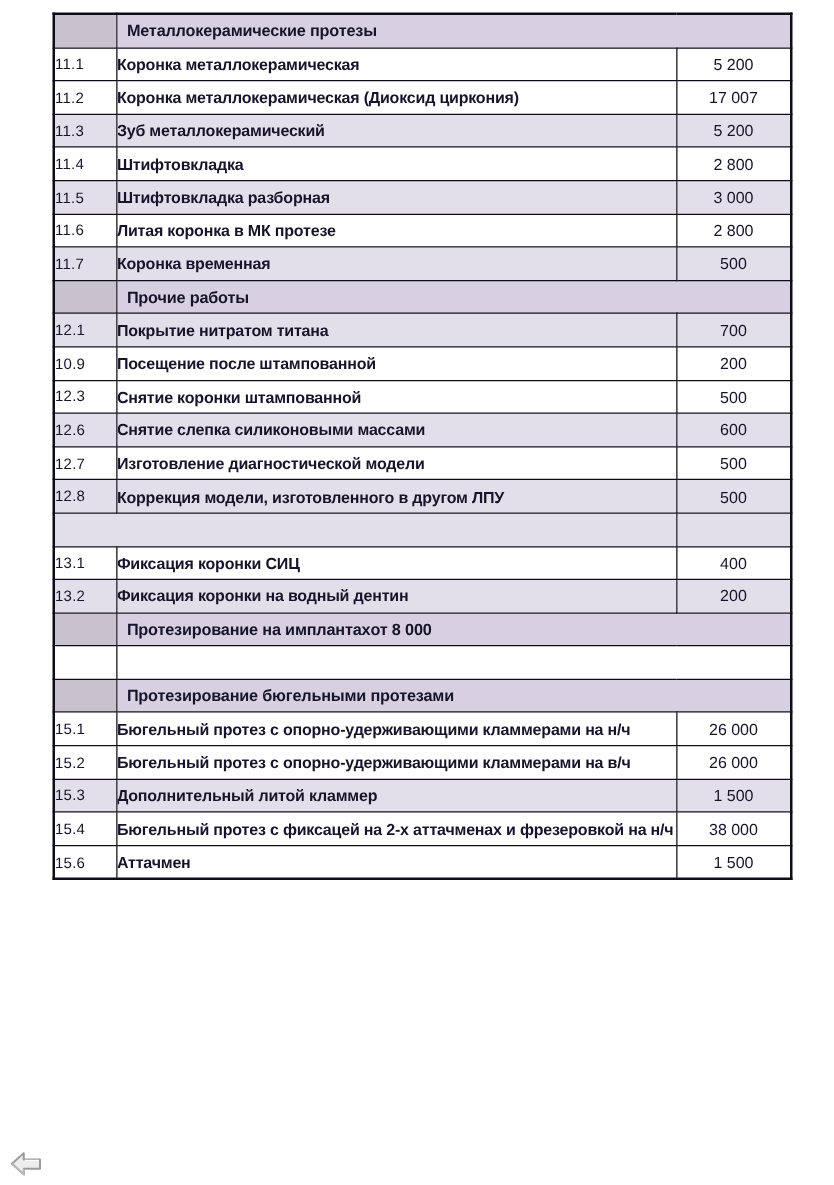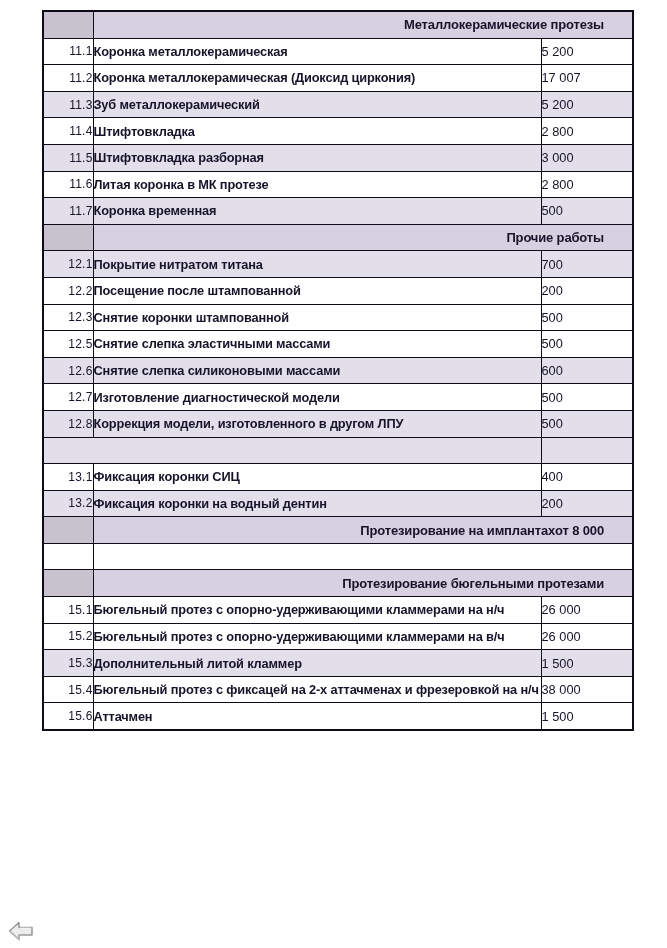--- a/index.html
+++ b/index.html
@@ -31,48 +31,48 @@
   }
   #price-table td {
     border: 1.4px solid var(--border);
     height: 25.6px;
     vertical-align: middle;
     padding: 0;
     overflow: hidden;
     white-space: nowrap;
   }
   td.num {
-    text-align: right;
+    text-align: left;
     font-size: 12px;
     letter-spacing: 0.2px;
   }
   td.desc {
     padding: 1px 2px 1px 8px;
     font-size: 12.8px;
     letter-spacing: -0.15px;
     font-weight: bold;
   }
   td.price {
-    text-align: left;
+    text-align: center;
     font-size: 12.8px;
   }
   tr.shaded td {
     background: var(--shaded-row-bg);
   }
   tr.section td {
     background: var(--section-bg);
     font-weight: bold;
     font-size: 13px;
   }
   tr.section td.num {
     background: var(--section-num-bg);
   }
   .section-flex {
     display: flex;
-    justify-content: flex-end;
+    justify-content: flex-start;
     align-items: center;
     padding: 0 28px 0 8px;
     letter-spacing: -0.15px;
   }
   #back-arrow {
     position: absolute;
     left: 8px;
     top: 920px;
     width: 26px;
     height: 23px;
@@ -141,32 +141,27 @@
             <span></span>
           </div>
         </td>
       </tr>
       <tr class="shaded">
         <td class="num">12.1</td>
         <td class="desc">Покрытие нитратом титана</td>
         <td class="price">700</td>
       </tr>
       <tr class="">
-        <td class="num">12.2</td>
+        <td class="num">10.9</td>
         <td class="desc">Посещение после штампованной</td>
         <td class="price">200</td>
       </tr>
       <tr class="">
         <td class="num">12.3</td>
         <td class="desc">Снятие коронки штампованной</td>
-        <td class="price">500</td>
-      </tr>
-      <tr class="">
-        <td class="num">12.5</td>
-        <td class="desc">Снятие слепка эластичными массами</td>
         <td class="price">500</td>
       </tr>
       <tr class="shaded">
         <td class="num">12.6</td>
         <td class="desc">Снятие слепка силиконовыми массами</td>
         <td class="price">600</td>
       </tr>
       <tr class="">
         <td class="num">12.7</td>
         <td class="desc">Изготовление диагностической модели</td>

